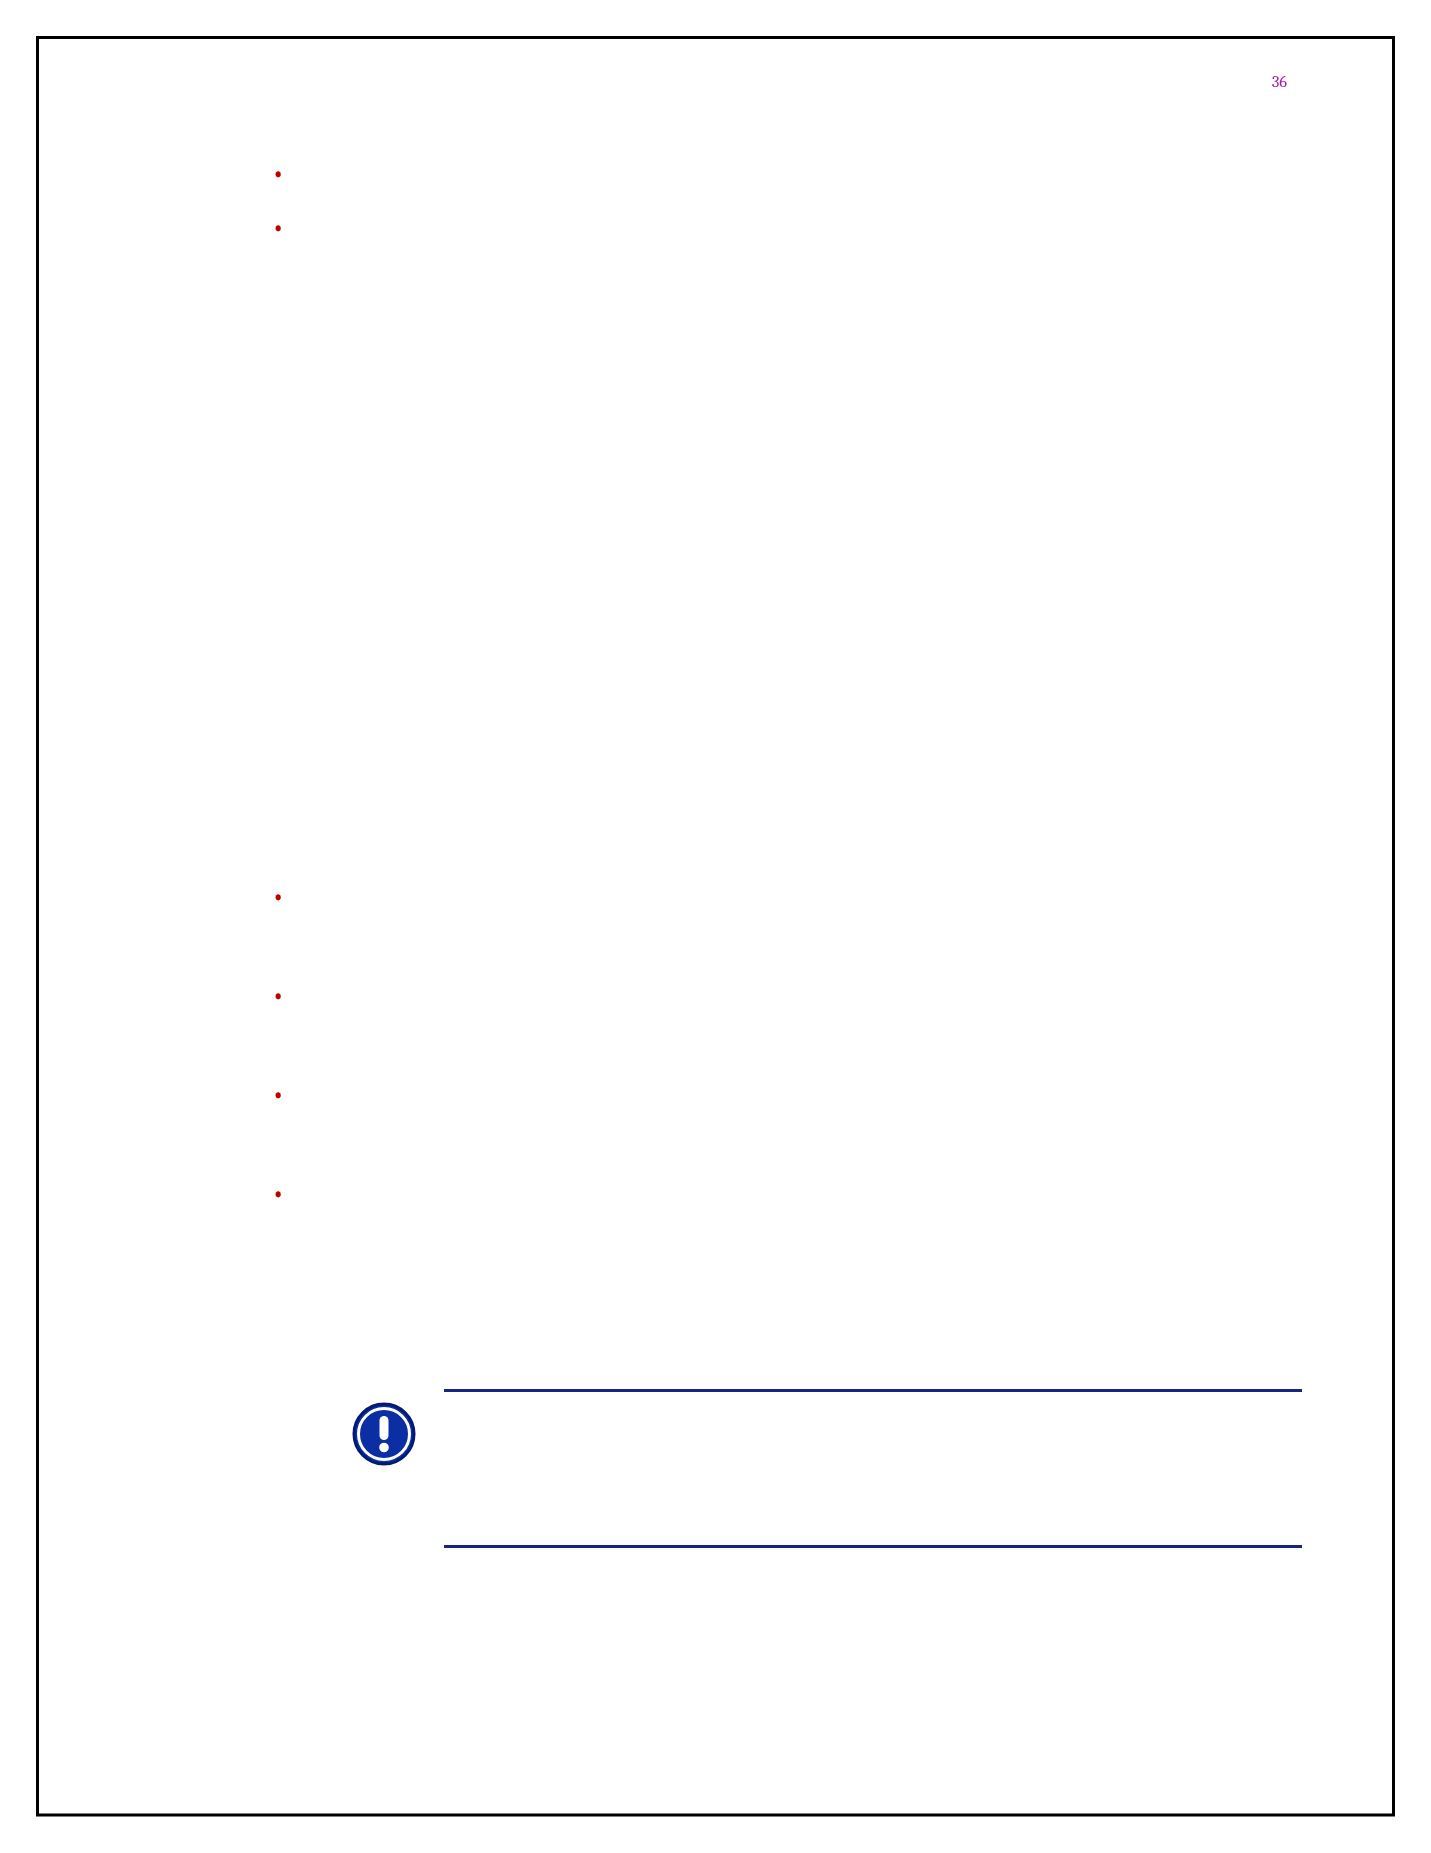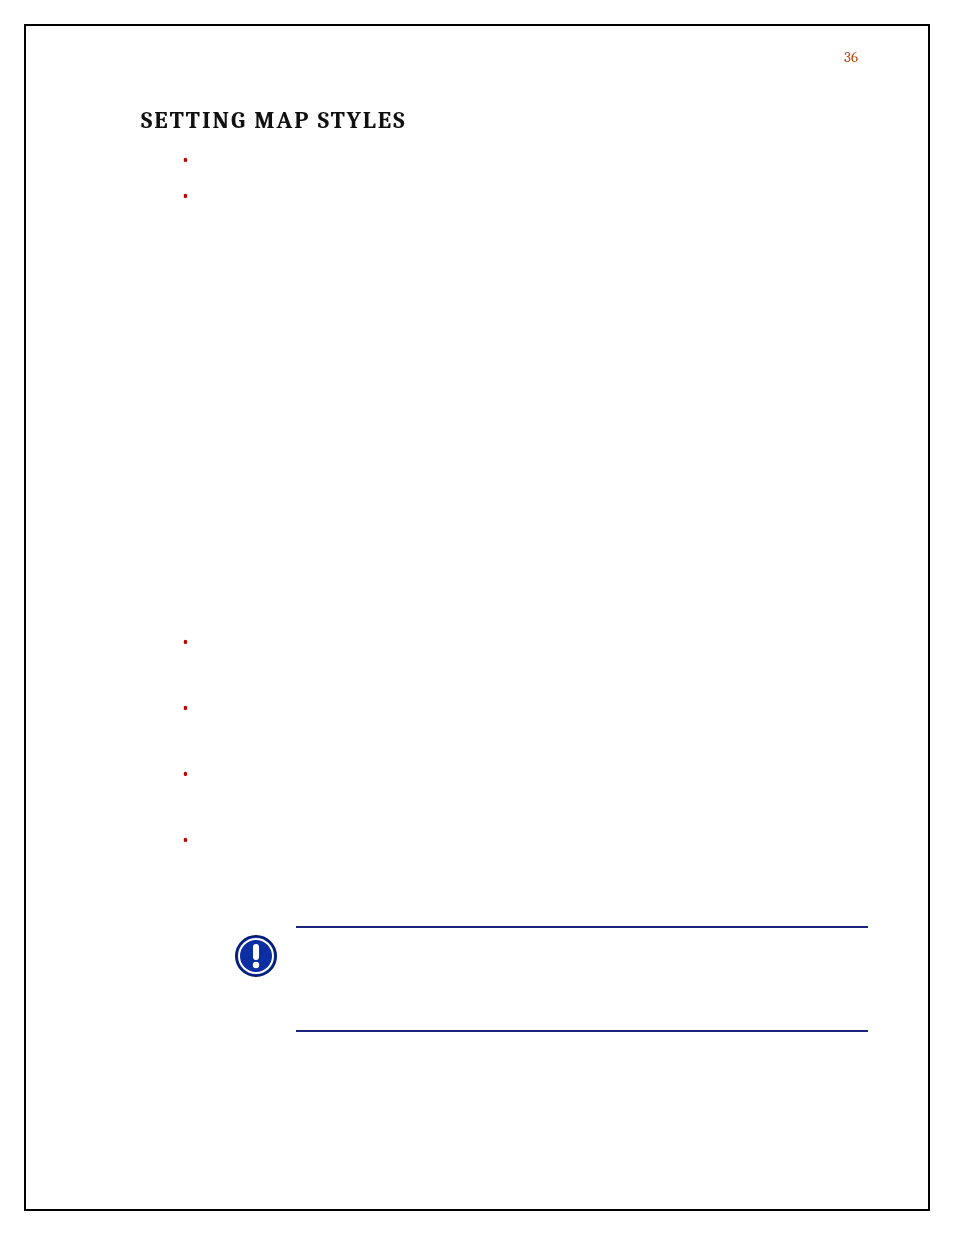--- a/index.html
+++ b/index.html
@@ -22,22 +22,22 @@
     box-sizing: border-box;
     position: relative;
     padding: 30px 50px 30px 50px;
     font-family: Cambria, Georgia, "Times New Roman", serif;
     color: #222;
   }
   .page-number {
     position: absolute;
     top: 22px;
     right: 70px;
-    font-size: 15px;
-    color: #c2410c;
+    font-size: 11px;
+    color: #a21caf;
   }
   .content {
     position: absolute;
     top: 80px;
     left: 115px;
     right: 70px;
   }
   .section-heading {
     font-weight: 700;
     font-size: 24px;
@@ -90,21 +90,20 @@
 </head>
 <body>
 
 <div class="page-outer">
   <div class="page-inner">
 
     <div class="page-number">36</div>
 
     <div class="content">
 
-      <h2 class="section-heading">SETTING MAP STYLES</h2>
 
       <ul class="red-bullets">
         <li>
           <span></span>
         </li>
         <li>
           <span></span>
         </li>
       </ul>
 

